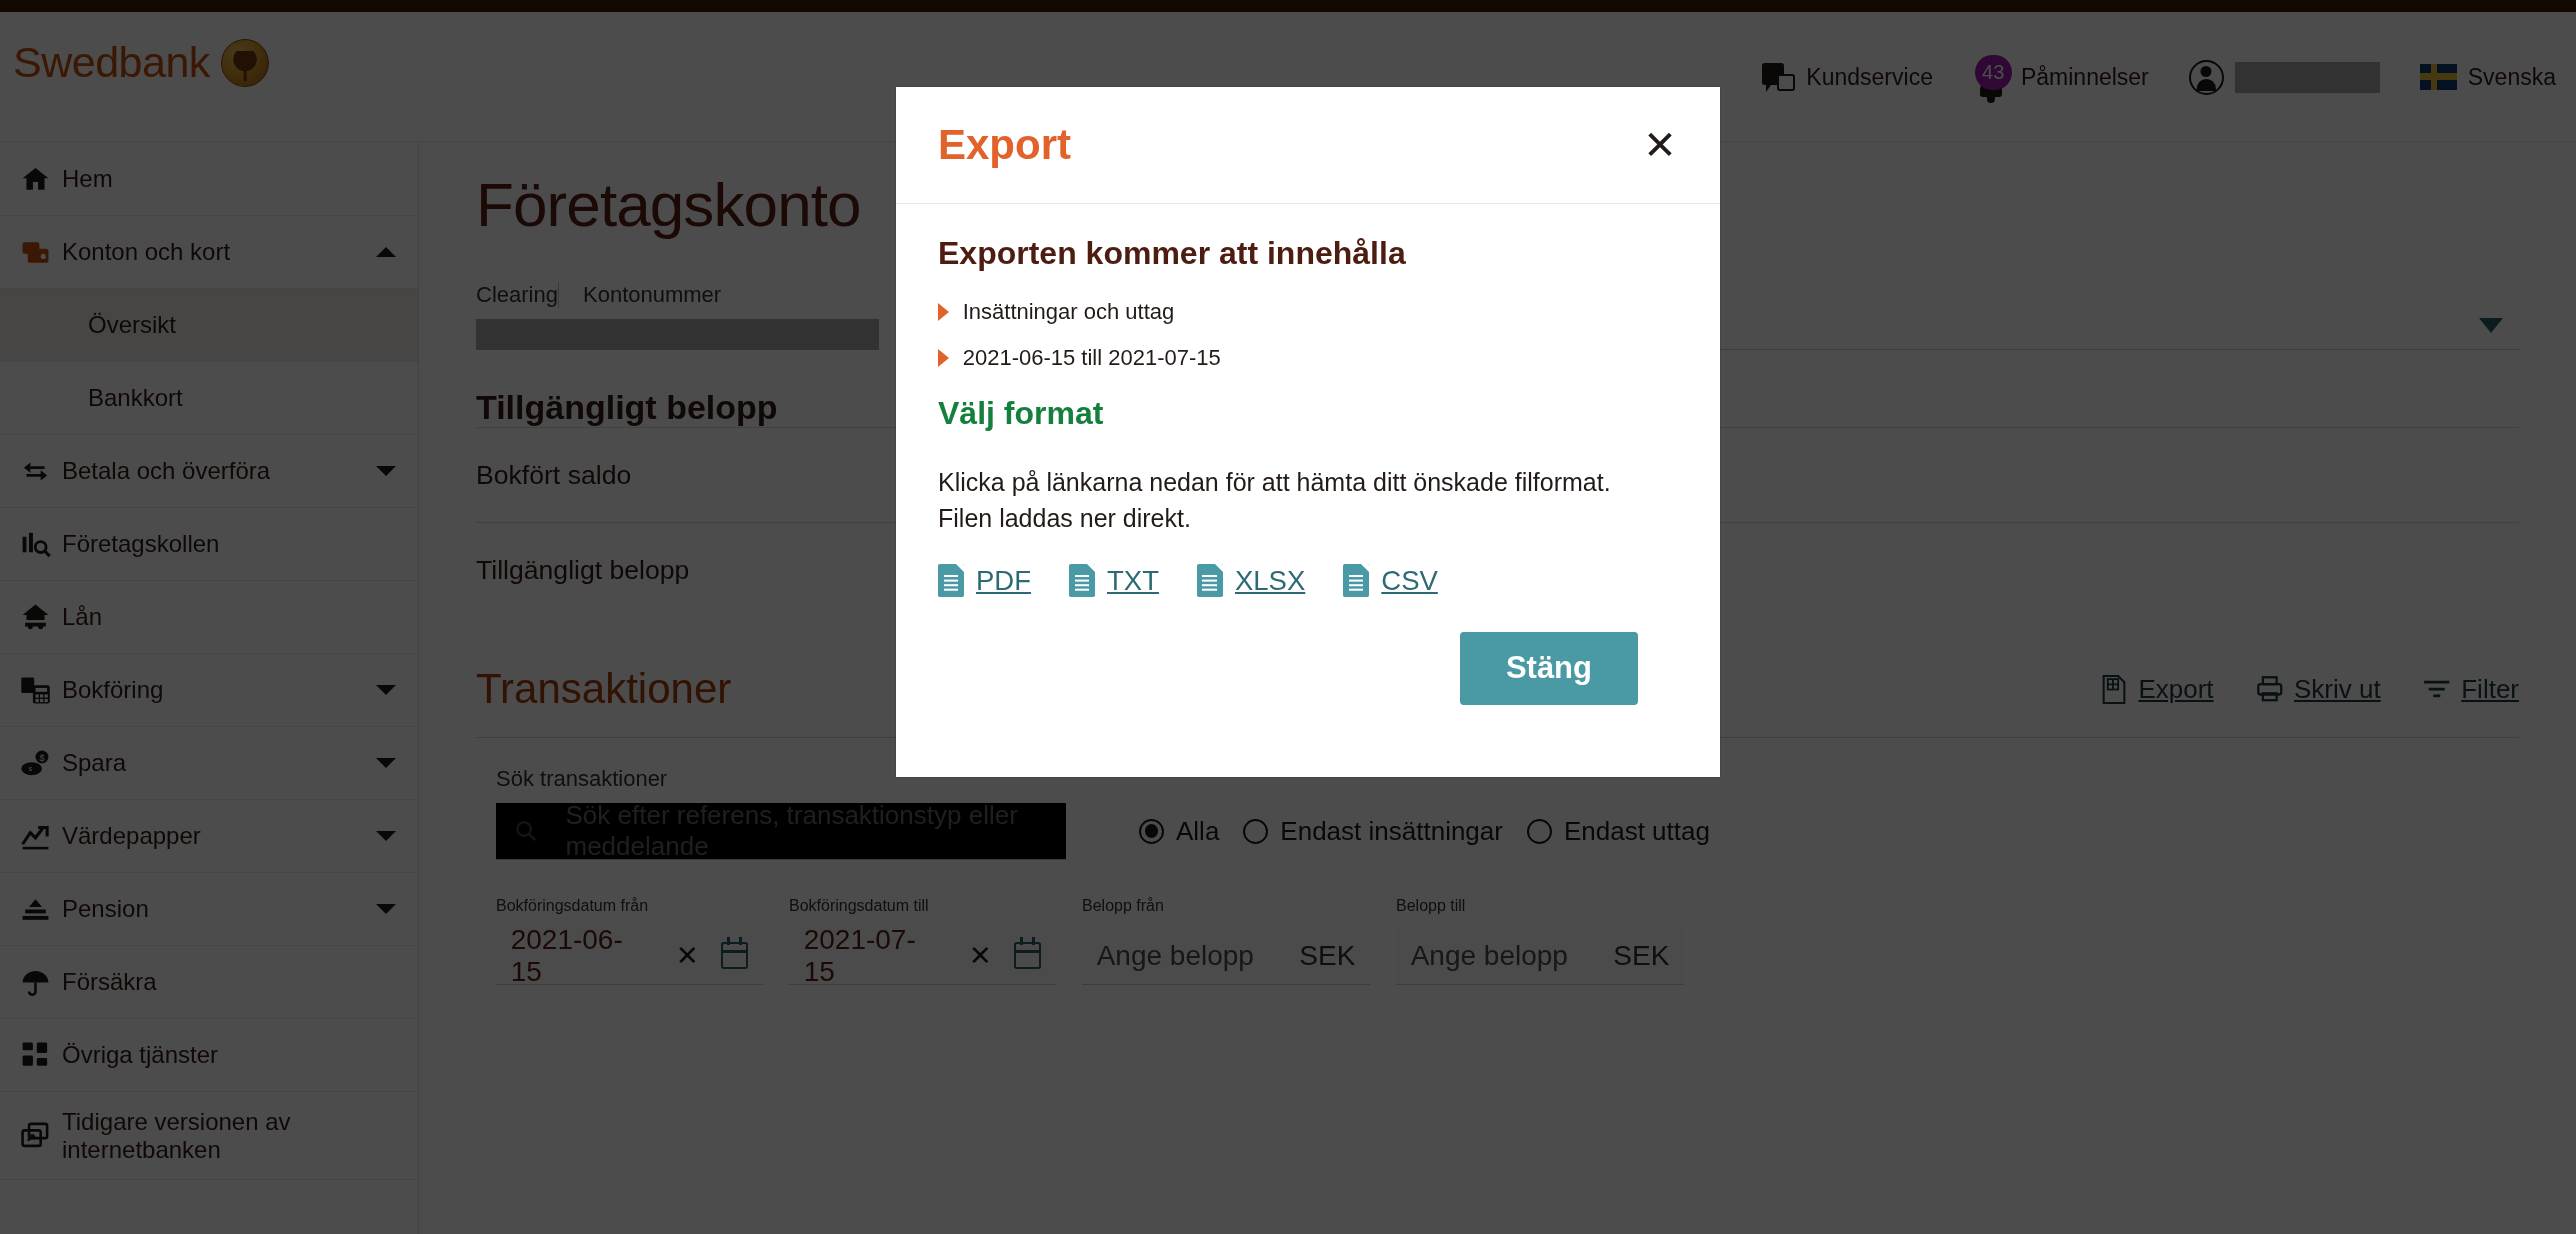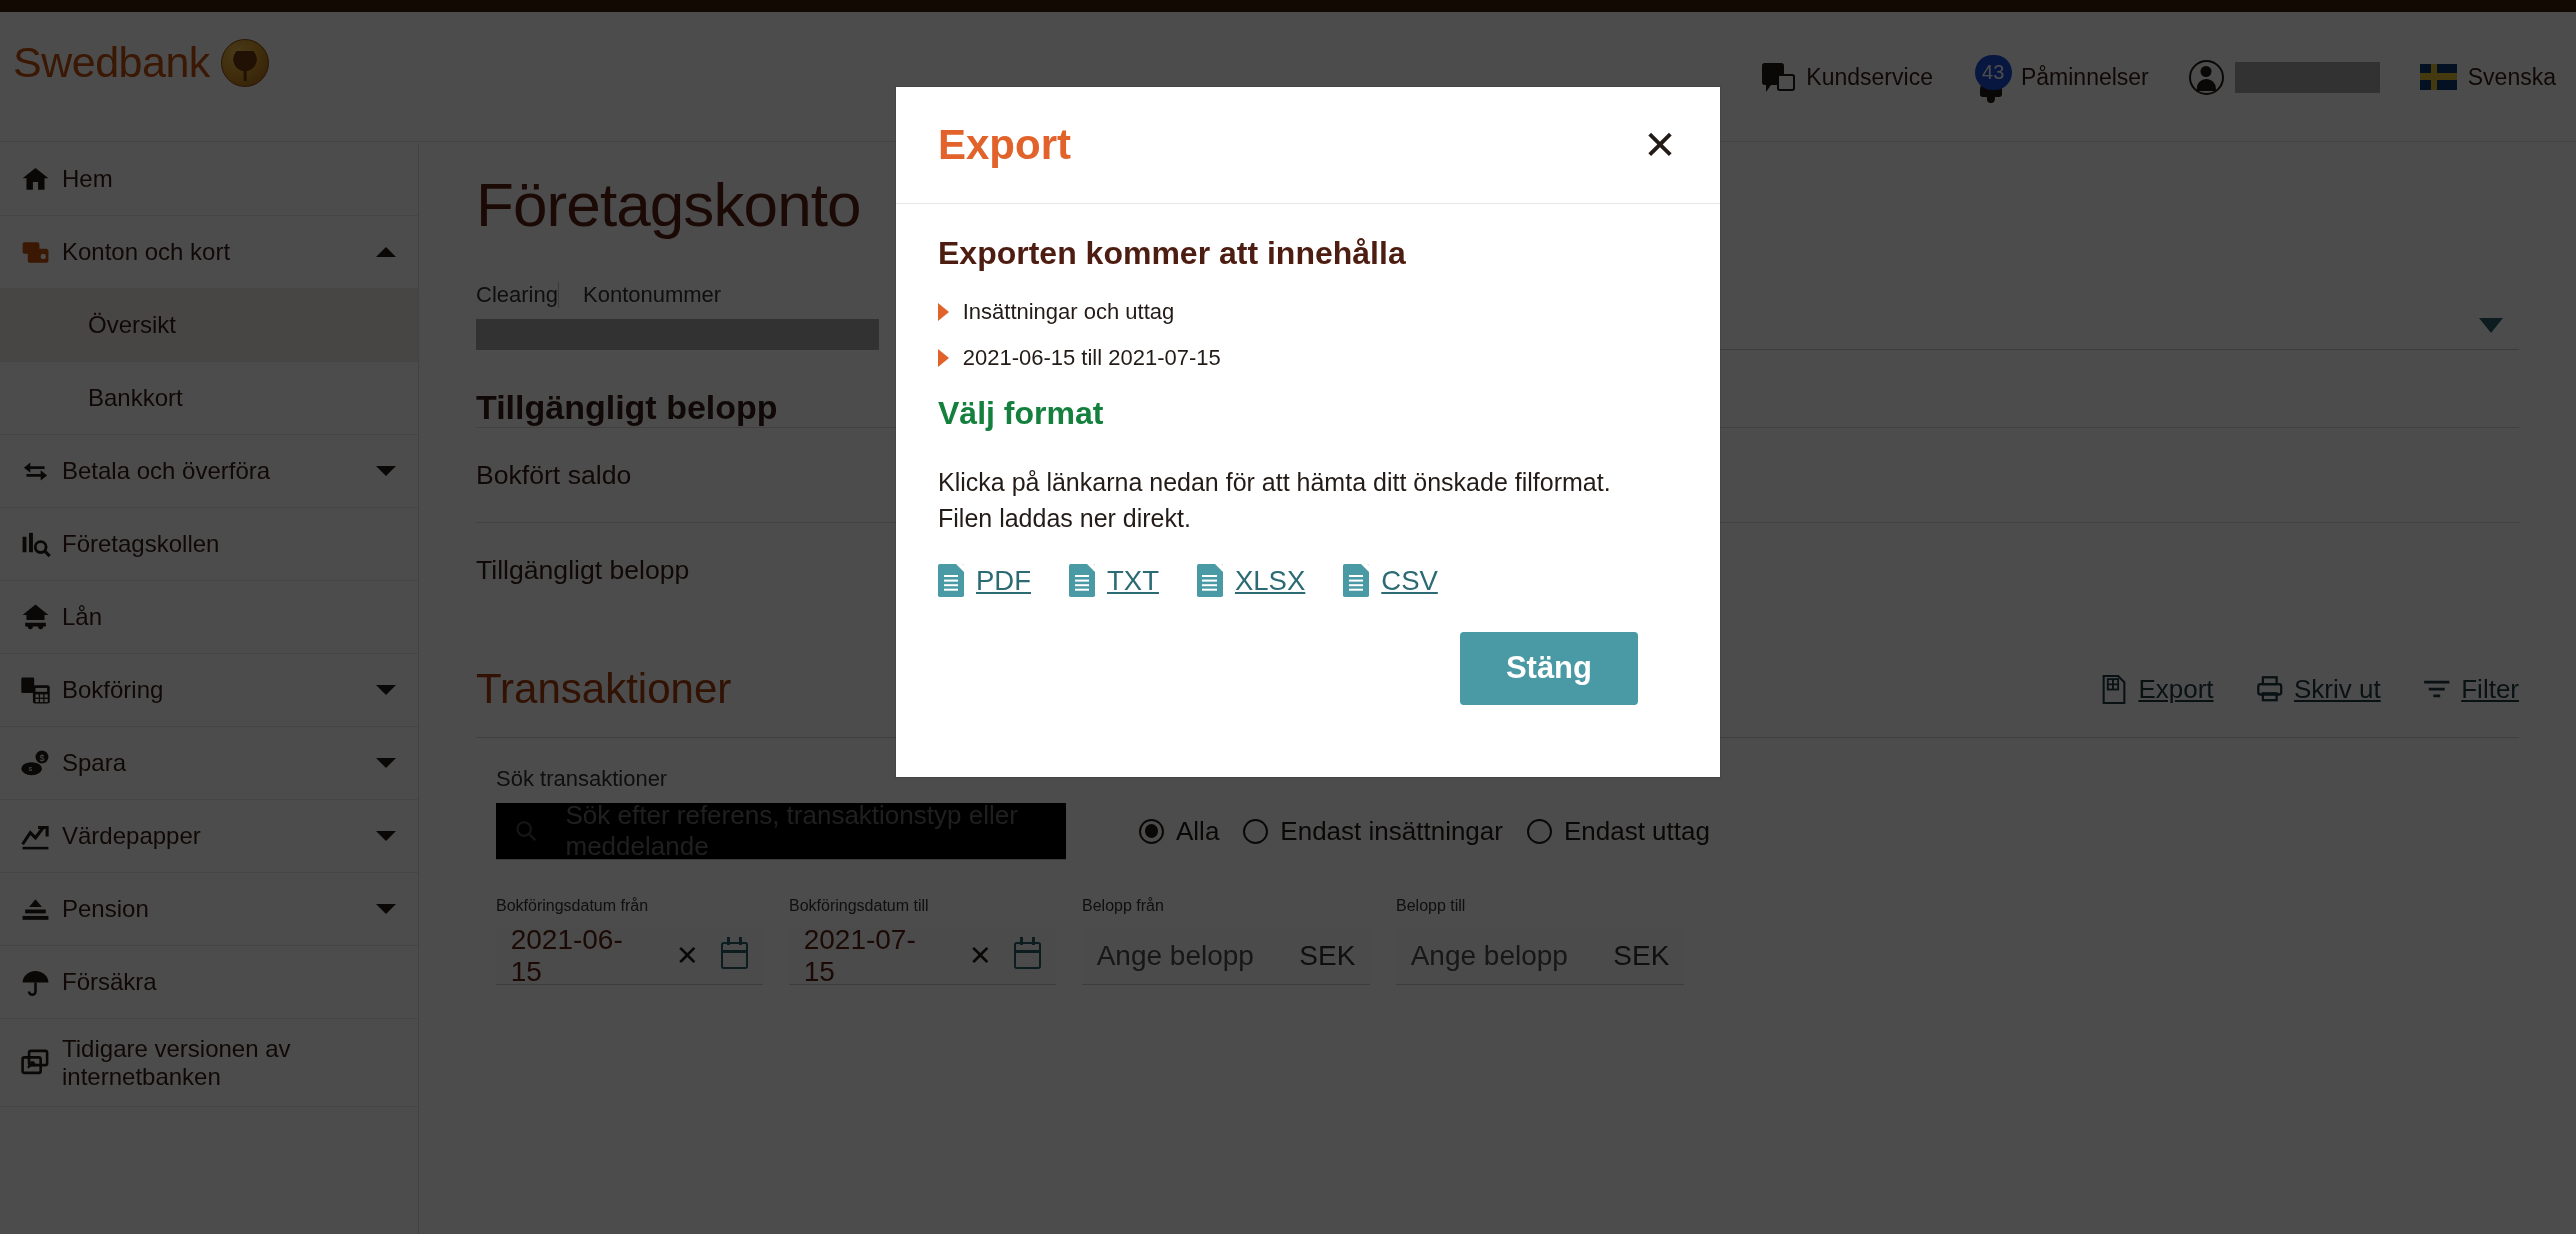--- a/index.html
+++ b/index.html
@@ -59,21 +59,21 @@
   .hdr-item {
     display: flex; align-items: center; gap: 11px;
     color: #341d15; font-size: 23px;
     padding: 0 20px;
     white-space: nowrap;
   }
   .badge-wrap { position: relative; width: 37px; height: 40px; }
   .badge {
     position: absolute; top: -1.8px; left: 1.8px;
     min-width: 37px; height: 35px; border-radius: 17.4px;
-    background: #1d4ed8; color: #ffffff;
+    background: #a21caf; color: #ffffff;
     font-size: 20px; display: flex; align-items: center; justify-content: center;
     z-index: 2;
   }
   .bell {
     position: absolute; bottom: 0; left: 7.3px;
     width: 22px; height: 18.3px;
     background: #231b17;
     border-radius: 11px 11px 2.7px 2.7px;
   }
   .bell::after {
@@ -447,20 +447,31 @@
     <div class="nav-item">
       <span class="ico">
         <svg class="nvic" viewBox="0 0 24 24">
             <path d="M12 3C6.5 3 2 7 2 12h20c0-5-4.5-9-10-9z"></path>
             <path d="M12 12v7a2.5 2.5 0 0 1-5 0" fill="none" stroke="#231b17" stroke-width="2"></path>
           </svg>
       </span>
       <span class="lbl">Försäkra</span>
     </div>
 
+    <div class="nav-item">
+      <span class="ico">
+        <svg class="nvic" viewBox="0 0 24 24">
+            <rect x="2" y="2" width="8" height="6" rx="1"></rect>
+            <rect x="13" y="2" width="8" height="8" rx="1"></rect>
+            <rect x="2" y="12" width="8" height="8" rx="1"></rect>
+            <rect x="13" y="14" width="8" height="6" rx="1"></rect>
+          </svg>
+      </span>
+      <span class="lbl">Övriga tjänster</span>
+    </div>
 
     <div class="nav-item tall">
       <span class="ico">
         <svg class="nvic" viewBox="0 0 24 24">
             <rect x="7" y="3" width="14" height="11" rx="1.5" fill="none" stroke="#231b17" stroke-width="2"></rect>
             <rect x="2" y="8" width="14" height="12" rx="1.5" fill="none" stroke="#231b17" stroke-width="2"></rect>
             <path d="M6 16l5-4M11 12H8M11 12v3" stroke="#231b17" stroke-width="1.8" fill="none"></path>
           </svg>
       </span>
       <span class="lbl">Tidigare versionen av internetbanken</span>

